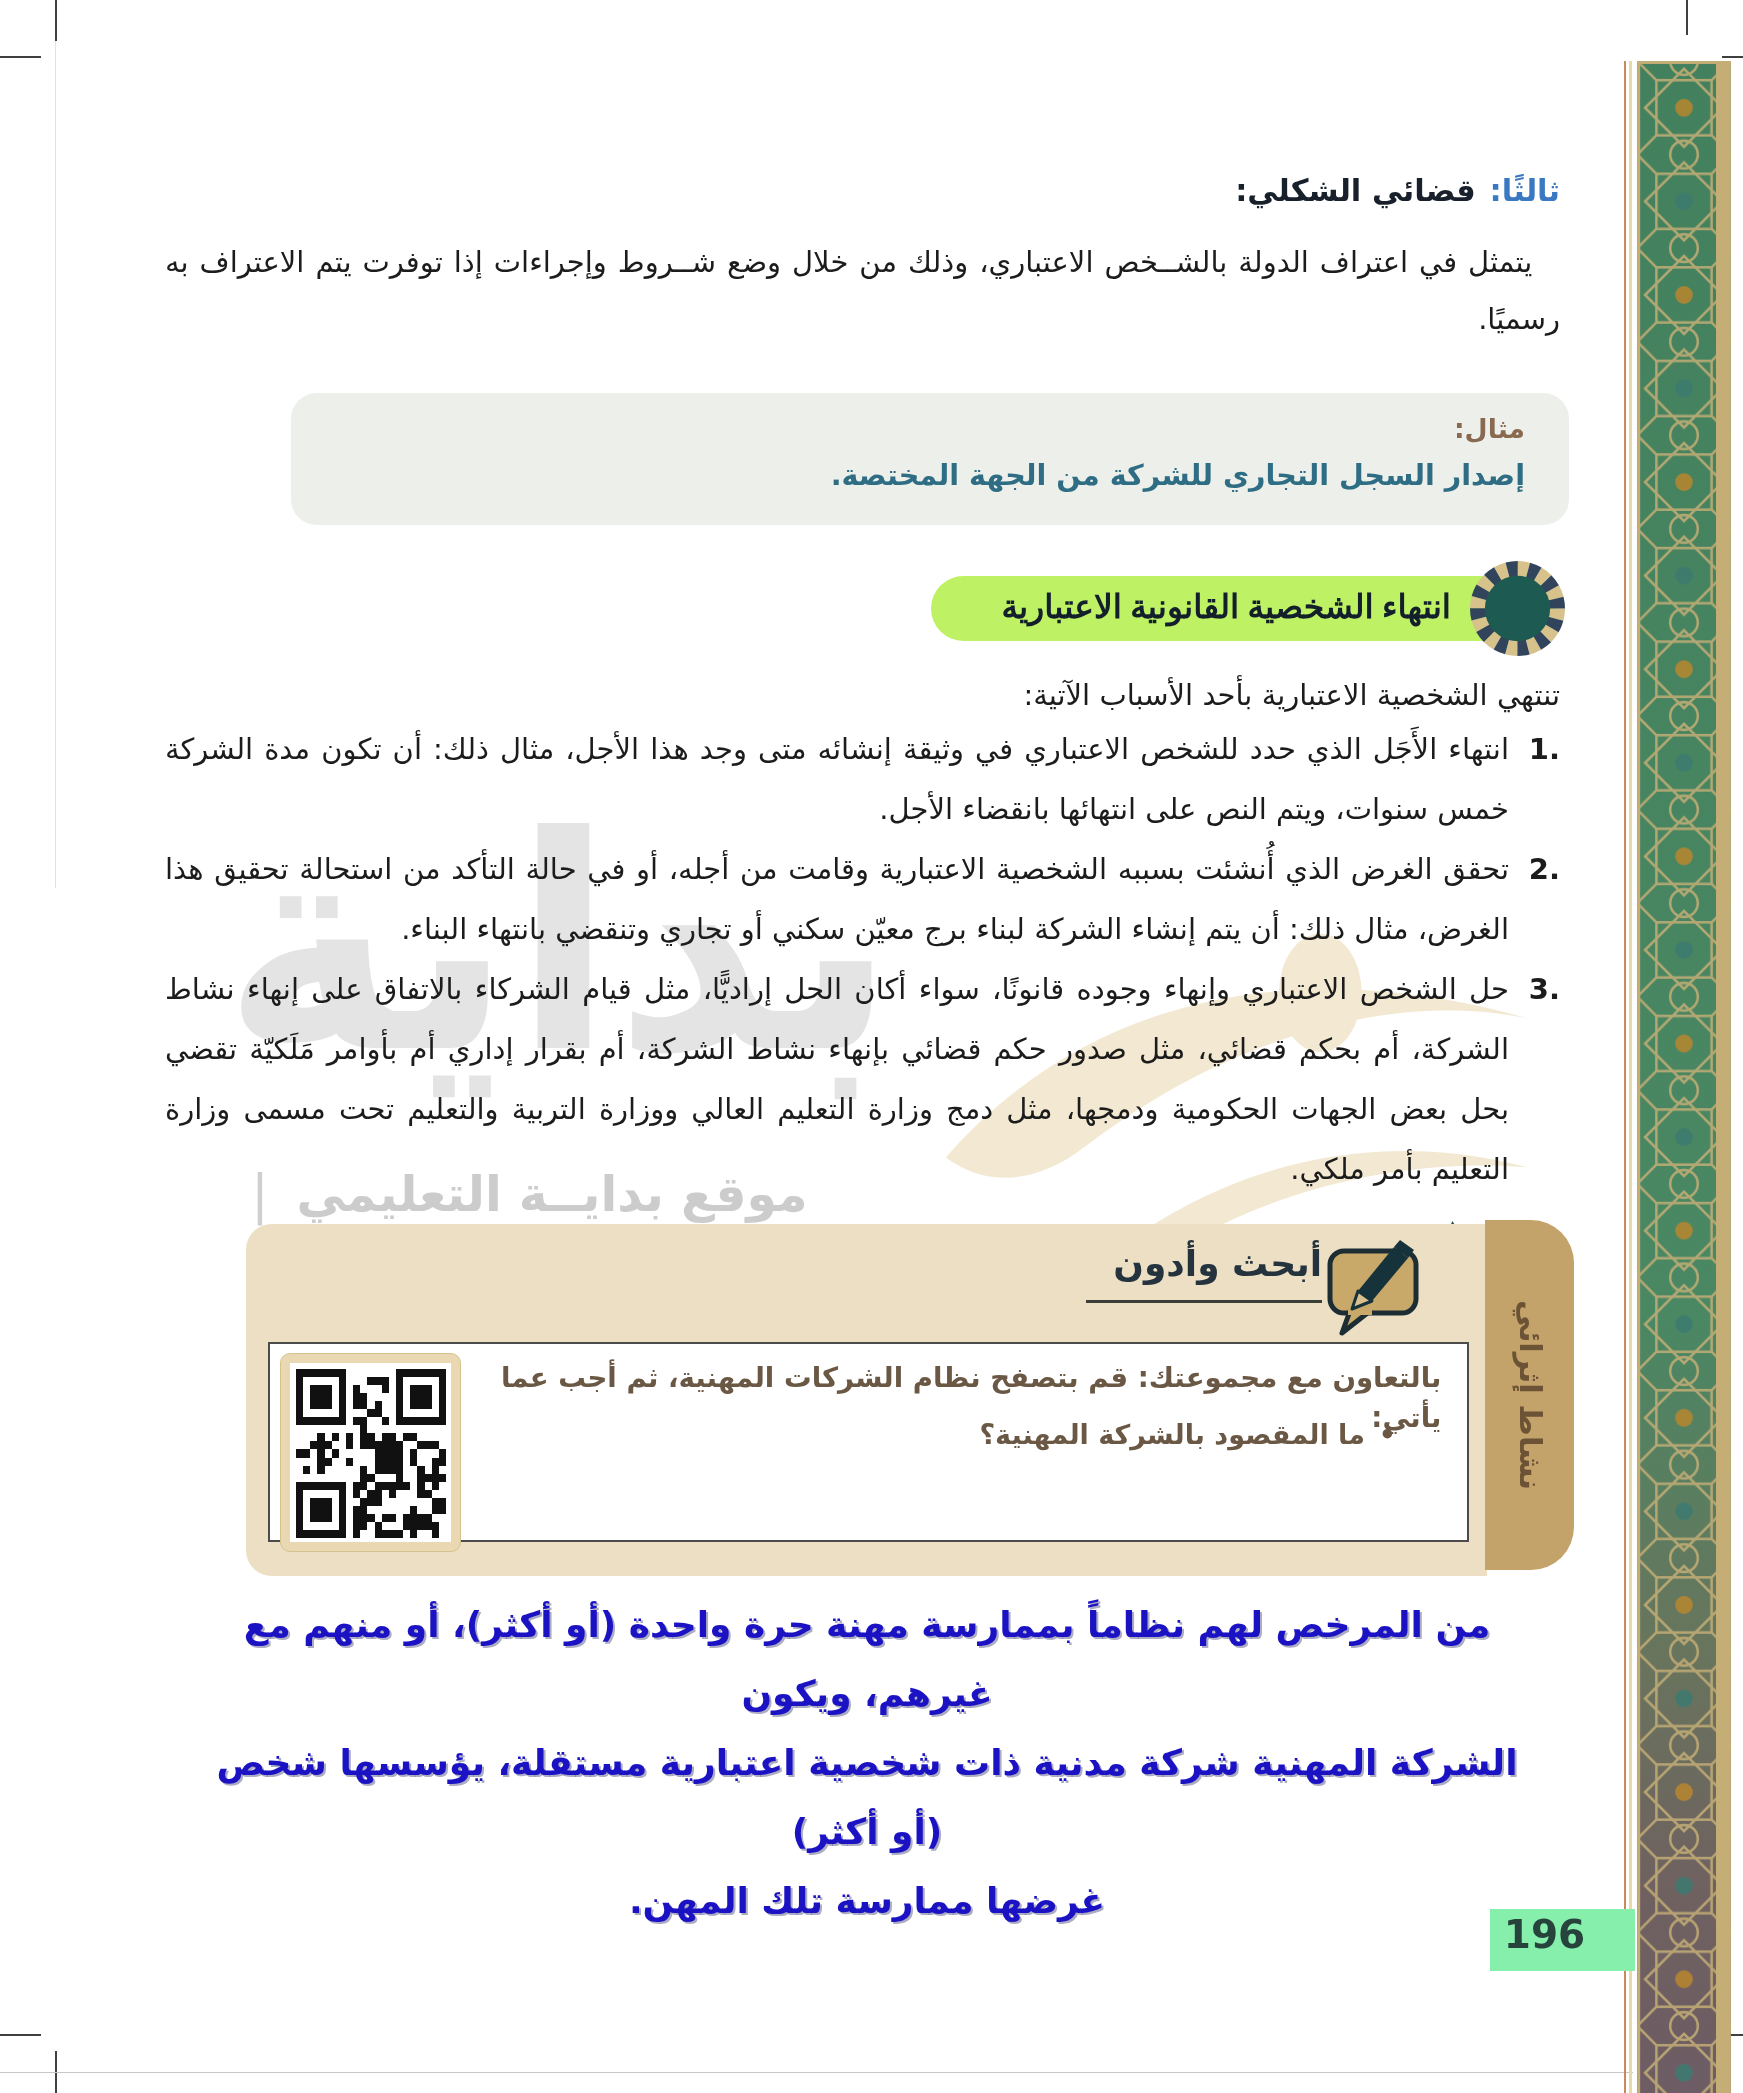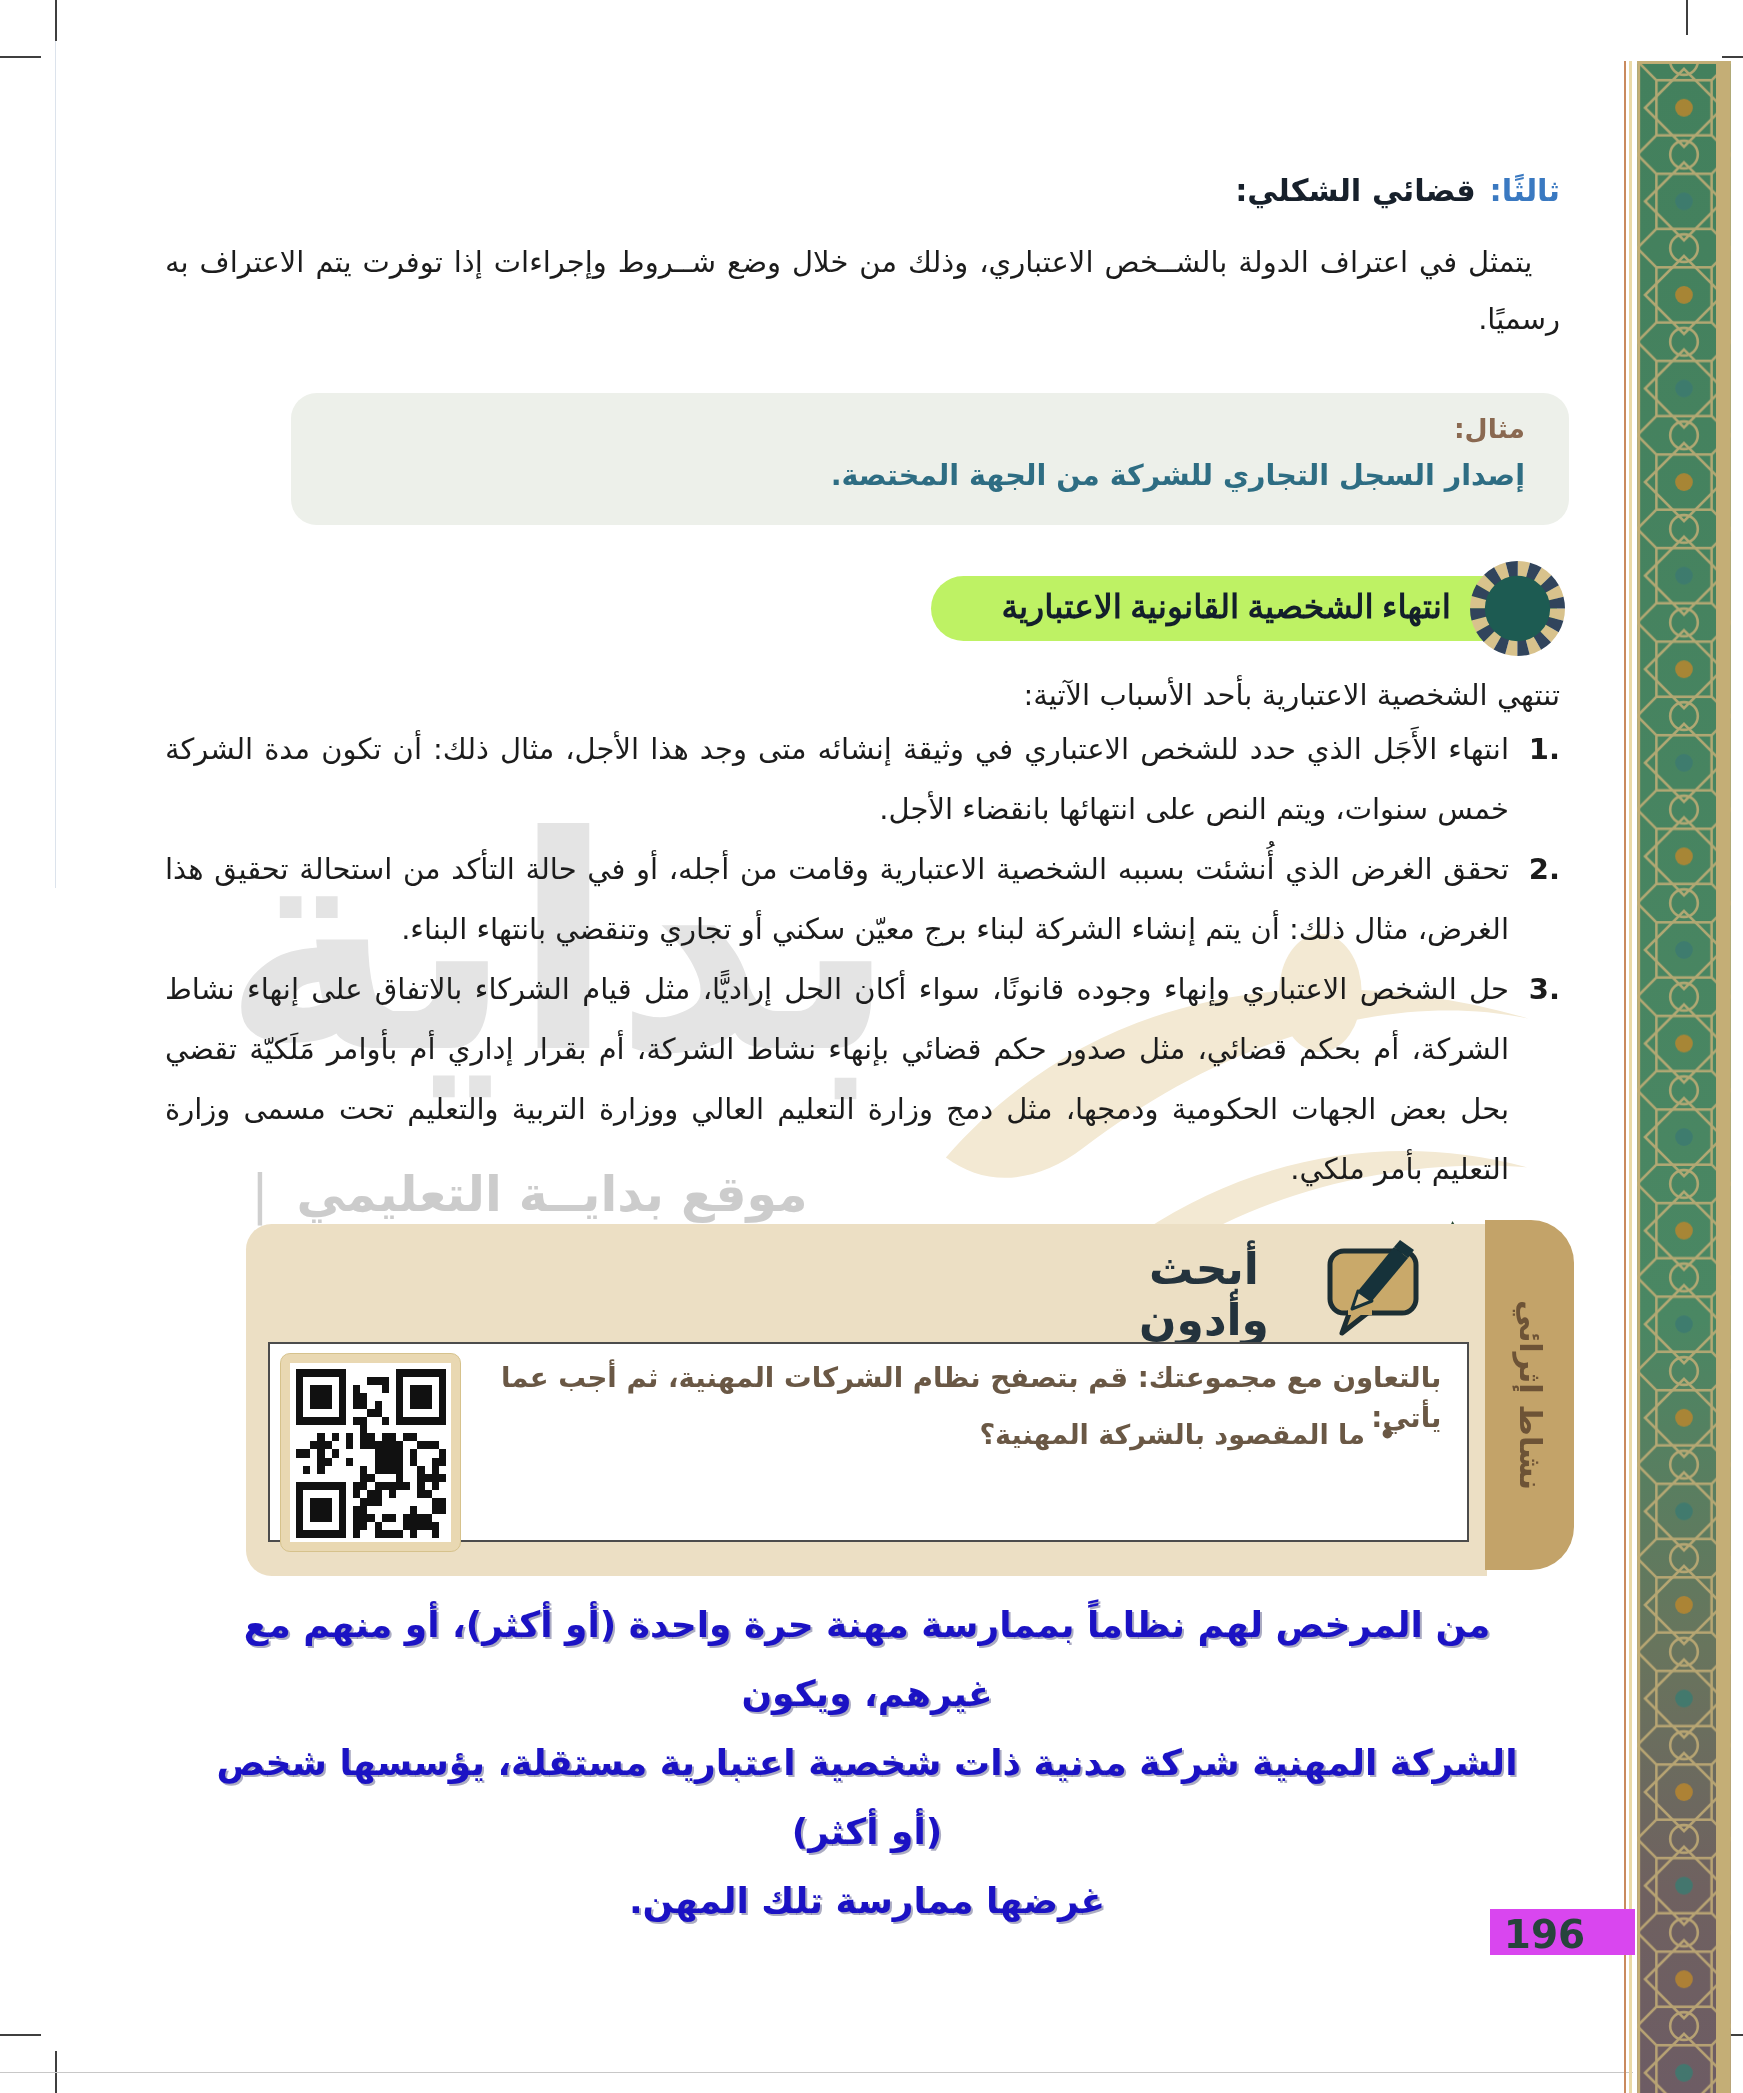--- a/index.html
+++ b/index.html
@@ -40,39 +40,39 @@
   .wm-ar{font-size:49px;font-weight:bold;color:#cccccc;}
   .wm-nib{position:absolute;left:1409px;top:1221px;z-index:0;}
   .content{position:relative;z-index:2;}
   
   .act{position:absolute;left:246px;top:1224px;width:1241px;height:352px;background:#ecdfc4;
        border-radius:25.6px 0 0 25.6px;z-index:2;}
   .act-tab{position:absolute;left:1485px;top:1220px;width:89px;height:350px;background:#c3a369;
        border-radius:0 43px 43px 0;z-index:2;}
   .act-tab .vtxt{position:absolute;left:50%;top:50%;transform:translate(-50%,-50%) rotate(90deg);
        white-space:nowrap;font-size:30.5px;font-weight:bold;color:#6d5336;}
-  .act-title{position:absolute;left:1086px;top:1243px;width:236px;text-align:center;font-size:44px;
+  .act-title{position:absolute;left:1086px;top:1243px;width:236px;text-align:right;font-size:36px;
        font-weight:bold;color:#24333d;padding-bottom:15.8px;border-bottom:3px solid #3a4038;z-index:3;}
   .act-icon{position:absolute;left:1318px;top:1229px;width:110px;height:112px;z-index:3;}
   .inner{position:absolute;left:268px;top:1342px;width:1201px;height:200px;background:#ffffff;
        border:2px solid #4c4c4c;box-sizing:border-box;z-index:3;}
   .inner .prompt{position:absolute;right:25.6px;left:227px;top:13.8px;font-size:27.6px;font-weight:bold;
        color:#6a5845;line-height:1.45;text-align:right;}
   .inner .bullet{position:absolute;right:71px;top:75px;font-size:27px;font-weight:bold;color:#6a5845;}
   .inner .bullet .dot{margin-left:13.8px;}
   .qr-panel{position:absolute;left:9.9px;top:8.9px;width:181px;height:199px;background:#e9d8b2;
        border:1px solid #d6c28c;border-radius:9.9px;box-sizing:border-box;}
   .qr-white{position:absolute;left:8.9px;top:8.9px;right:8.9px;bottom:8.9px;background:#ffffff;}
   .qr-white svg{position:absolute;left:5.9px;top:5.9px;width:150px;height:169px;}
   
   .note{position:absolute;left:197px;top:1590px;width:1340px;text-align:center;color:#1b12c4;
         font-size:36px;font-weight:bold;line-height:69px;z-index:2;
         text-shadow:2px 2px 0 rgba(70,70,120,.45);}
   
-  .plate{position:absolute;left:1490px;top:1909px;width:145px;height:46px;background:#d946ef;z-index:2;}
+  .plate{position:absolute;left:1490px;top:1909px;width:145px;height:62px;background:#86efac;z-index:2;}
   .plate .n{position:absolute;left:13.8px;top:0;line-height:51px;font-size:39px;font-weight:bold;
         color:#27443c;direction:ltr;}
   .band{position:absolute;left:1637px;top:61px;}
 </style>
 </head>
 <body>
 
 <div id="page">
 
   <div class="mark" style="left:55px;top:0;width:2px;height:41px;"></div>

